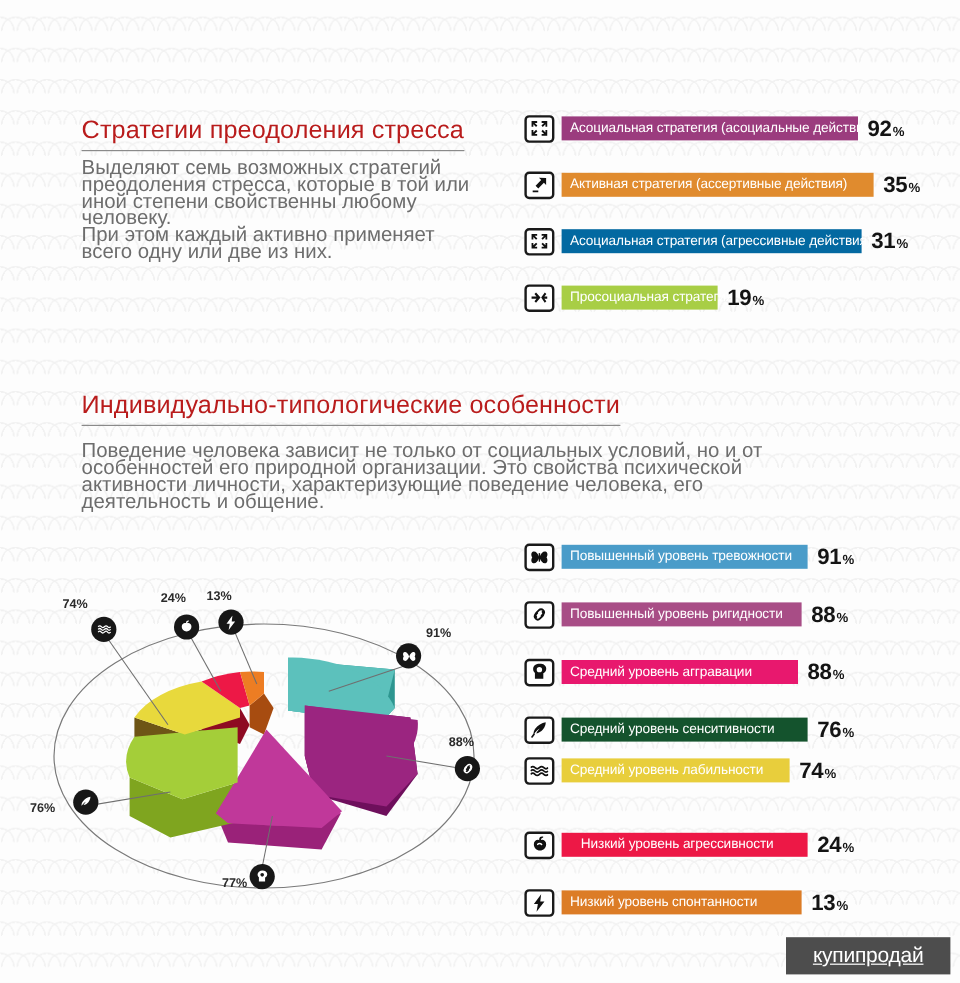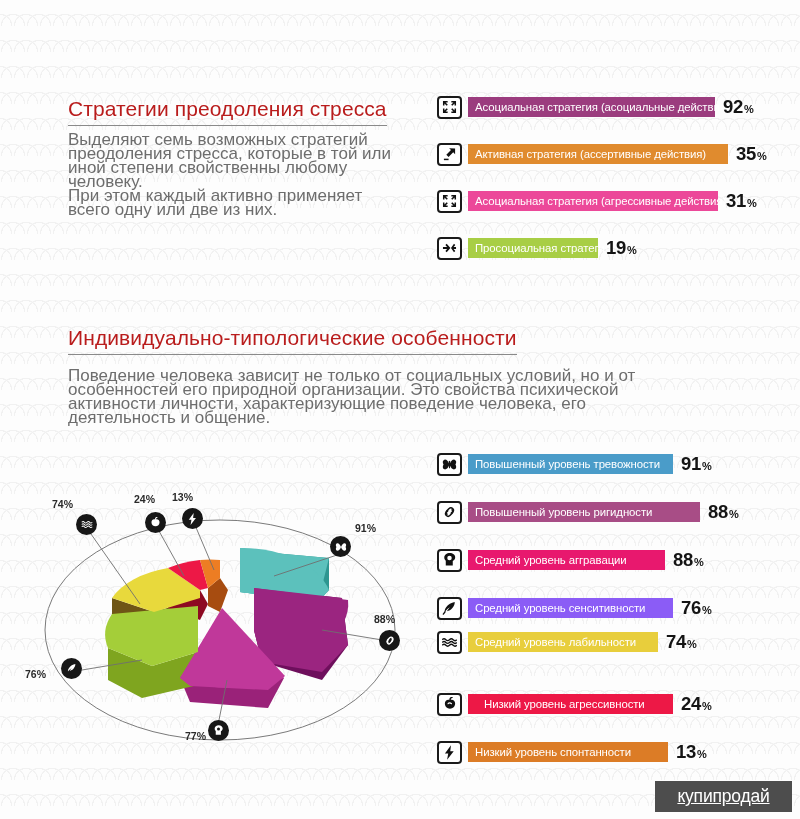--- a/index.html
+++ b/index.html
@@ -170,21 +170,21 @@
 
   <div class="bar-row" style="left:437px; top:189px;">
     <span class="bar-icon">
       <svg width="15" height="14" viewBox="0 0 16 15">
         <path d="M1 1h5v1.6H3.8l2.4 2.4-1.2 1.2-2.4-2.4V6H1z" fill="#111"></path>
         <path d="M15 1h-5v1.6h2.2L9.8 5l1.2 1.2 2.4-2.4V6H15z" fill="#111"></path>
         <path d="M1 14h5v-1.6H3.8l2.4-2.4-1.2-1.2-2.4 2.4V9H1z" fill="#111"></path>
         <path d="M15 14h-5v-1.6h2.2L9.8 10l1.2-1.2 2.4 2.4V9H15z" fill="#111"></path>
       </svg>
     </span>
-    <span class="bar-fill" style="width:250px; background:#ec4899;">Асоциальная стратегия (агрессивные действия)</span>
+    <span class="bar-fill" style="width:250px; background:#0369a1;">Асоциальная стратегия (агрессивные действия)</span>
     <span class="bar-value">
       <span>31</span><span class="pct">%</span>
     </span>
   </div>
 
   <div class="bar-row" style="left:437px; top:236px;">
     <span class="bar-icon">
       <svg width="15" height="14" viewBox="0 0 16 15">
         <path d="M1 6.5h4.4L3.6 4.3 5 3l4 4.5L5 12l-1.4-1.3 1.8-2.2H1z" fill="#111"></path>
         <path d="M15 6.5h-2.6l1.8-2.2L12.8 3 9.6 7.5l3.2 4.5 1.4-1.3-1.8-2.2H15z" fill="#111"></path>
@@ -214,21 +214,21 @@
     </span>
   </div>
 
   <div class="bar-row" style="left:437px; top:500px;">
     <span class="bar-icon">
       <svg width="15" height="14" viewBox="0 0 16 15">
         <path d="M5.2 9.8a2.6 2.6 0 0 1 0-3.7L7.6 3.7a2.6 2.6 0 0 1 3.7 3.7L10 8.7" stroke="#111" stroke-width="1.7" fill="none" stroke-linecap="round"></path>
         <path d="M10.8 5.2a2.6 2.6 0 0 1 0 3.7l-2.4 2.4a2.6 2.6 0 0 1-3.7-3.7L6 6.3" stroke="#111" stroke-width="1.7" fill="none" stroke-linecap="round"></path>
       </svg>
     </span>
-    <span class="bar-fill" style="width:232px; background:#A84D86;">Повышенный уровень ригидности</span>
+    <span class="bar-fill" style="width:200px; background:#A84D86;">Повышенный уровень ригидности</span>
     <span class="bar-value">
       <span>88</span><span class="pct">%</span>
     </span>
   </div>
 
   <div class="bar-row" style="left:437px; top:548px;">
     <span class="bar-icon">
       <svg width="15" height="14" viewBox="0 0 16 15">
         <path d="M11.5 13.5V8.6c1.6-.9 2.6-2.4 2.6-4.1C14.1 2 11.5 0 8.3 0 5 0 2.4 2 2.4 4.9c0 1.4.6 2.6 1.6 3.5v5.1z" fill="#111"></path>
         <circle cx="8" cy="5.4" r="2.4" fill="#fff"></circle>
@@ -240,21 +240,21 @@
     </span>
   </div>
 
   <div class="bar-row" style="left:437px; top:596px;">
     <span class="bar-icon">
       <svg width="15" height="14" viewBox="0 0 16 15">
         <path d="M13.6 1C10 1.6 6.6 3.6 4.4 6.6c-1.3 1.8-1.8 3.6-1.5 5.2l1.3-1.6c1-1.3 2.6-2.7 4.2-3.6-1.2 1.2-2.4 2.8-3.2 4.3 2.2-.2 4.4-1.5 5.9-3.4C12.9 5.3 13.7 3 13.6 1z" fill="#111"></path>
         <path d="M3.2 11.6 1.4 14" stroke="#111" stroke-width="1.5" stroke-linecap="round"></path>
       </svg>
     </span>
-    <span class="bar-fill" style="width:205px; background:#8b5cf6;">Средний уровень сенситивности</span>
+    <span class="bar-fill" style="width:205px; background:#14532d;">Средний уровень сенситивности</span>
     <span class="bar-value">
       <span>76</span><span class="pct">%</span>
     </span>
   </div>
 
   <div class="bar-row" style="left:437px; top:630px;">
     <span class="bar-icon">
       <svg width="15" height="11" viewBox="0 0 16 12">
         <path d="M0 3q2-2 4 0t4 0 4 0 4 0" stroke="#111" stroke-width="1.5" fill="none"></path>
         <path d="M0 6q2-2 4 0t4 0 4 0 4 0" stroke="#111" stroke-width="1.5" fill="none"></path>

